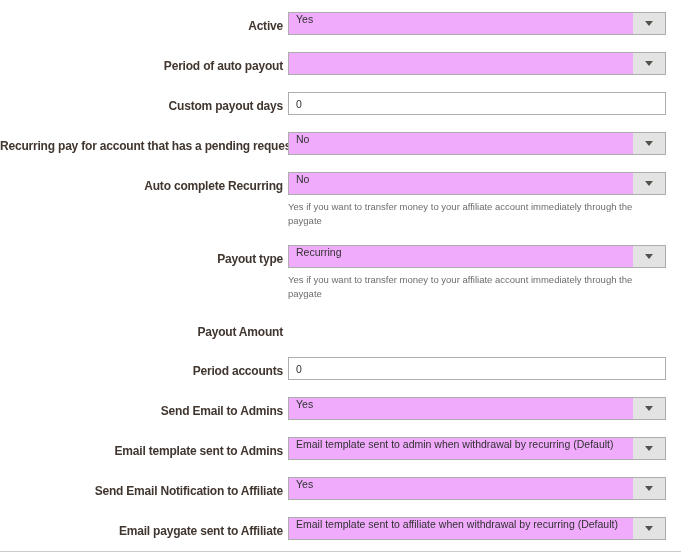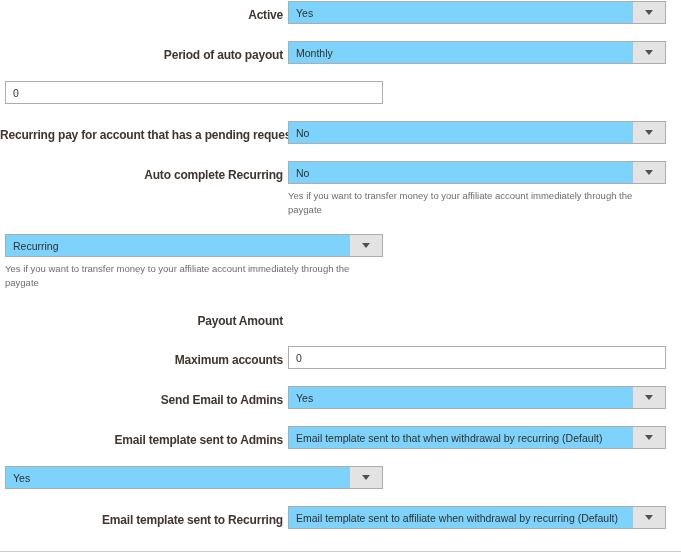--- a/index.html
+++ b/index.html
@@ -5,21 +5,21 @@
   * { margin: 0; padding: 0; box-sizing: border-box; }
   html, body {
     width: 681px; height: 553px;
     background: #ffffff;
     overflow: hidden;
     font-family: "Liberation Sans", sans-serif;
   }
   .form-wrap {
     position: relative;
     width: 681px; height: 553px;
-    padding-top: 1px;
+    padding-top: 12px;
     overflow: hidden;
   }
   .row {
     display: flex;
     align-items: flex-start;
     margin-bottom: 17px;
   }
   .label-col {
     width: 283px;
     flex: 0 0 283px;
@@ -37,23 +37,22 @@
   .field-col {
     margin-left: 5px;
     width: 378px;
     flex: 0 0 378px;
   }
   .select {
     position: relative;
     width: 378px;
     height: 23px;
     border: 1px solid #adadad;
-    background: #7dd3fc;
+    background: #f0abfc;
     display: flex;
-    align-items: center;
     padding-left: 7px;
     cursor: pointer;
   }
   .select-value {
     font-size: 10.5px;
     color: #303030;
     white-space: nowrap;
     overflow: hidden;
     width: calc(100% - 36px);
     display: block;
@@ -113,29 +112,29 @@
             <span class="caret"></span>
           </span>
       </div>
     </div>
   </div>
 
   <div class="row">
     <div class="label-col"><label>Period of auto payout</label></div>
     <div class="field-col">
       <div class="select">
-        <span class="select-value">Monthly</span>
-        <span class="select-btn">
-            <span class="caret"></span>
-          </span>
-      </div>
-    </div>
-  </div>
-
-  <div class="row">
+        <span class="select-btn">
+            <span class="caret"></span>
+          </span>
+      </div>
+    </div>
+  </div>
+
+  <div class="row">
+    <div class="label-col"><label>Custom payout days</label></div>
     <div class="field-col">
       <input class="text-input" type="text" value="0" style="">
     </div>
   </div>
 
   <div class="row">
     <div class="label-col"><label>Recurring pay for account that has a pending request</label></div>
     <div class="field-col">
       <div class="select">
         <span class="select-value">No</span>
@@ -153,37 +152,38 @@
         <span class="select-value">No</span>
         <span class="select-btn">
             <span class="caret"></span>
           </span>
       </div>
       <div class="hint">Yes if you want to transfer money to your affiliate account immediately through the paygate</div>
     </div>
   </div>
 
   <div class="row">
+    <div class="label-col"><label>Payout type</label></div>
     <div class="field-col">
       <div class="select">
         <span class="select-value">Recurring</span>
         <span class="select-btn">
             <span class="caret"></span>
           </span>
       </div>
       <div class="hint">Yes if you want to transfer money to your affiliate account immediately through the paygate</div>
     </div>
   </div>
 
   <div class="row">
     <div class="label-col"><label>Payout Amount</label></div>
   </div>
 
   <div class="row">
-    <div class="label-col"><label>Maximum accounts</label></div>
+    <div class="label-col"><label>Period accounts</label></div>
     <div class="field-col">
       <input class="text-input" type="text" value="0" style="">
     </div>
   </div>
 
   <div class="row">
     <div class="label-col"><label>Send Email to Admins</label></div>
     <div class="field-col">
       <div class="select">
         <span class="select-value">Yes</span>
@@ -191,41 +191,42 @@
             <span class="caret"></span>
           </span>
       </div>
     </div>
   </div>
 
   <div class="row">
     <div class="label-col"><label>Email template sent to Admins</label></div>
     <div class="field-col">
       <div class="select">
-        <span class="select-value">Email template sent to that when withdrawal by recurring (Default)</span>
-        <span class="select-btn">
-            <span class="caret"></span>
-          </span>
-      </div>
-    </div>
-  </div>
-
-  <div class="row">
+        <span class="select-value">Email template sent to admin when withdrawal by recurring (Default)</span>
+        <span class="select-btn">
+            <span class="caret"></span>
+          </span>
+      </div>
+    </div>
+  </div>
+
+  <div class="row">
+    <div class="label-col"><label>Send Email Notification to Affiliate</label></div>
     <div class="field-col">
       <div class="select">
         <span class="select-value">Yes</span>
         <span class="select-btn">
             <span class="caret"></span>
           </span>
       </div>
     </div>
   </div>
 
   <div class="row">
-    <div class="label-col"><label>Email template sent to Recurring</label></div>
+    <div class="label-col"><label>Email paygate sent to Affiliate</label></div>
     <div class="field-col">
       <div class="select">
         <span class="select-value">Email template sent to affiliate when withdrawal by recurring (Default)</span>
         <span class="select-btn">
             <span class="caret"></span>
           </span>
       </div>
     </div>
   </div>
 

